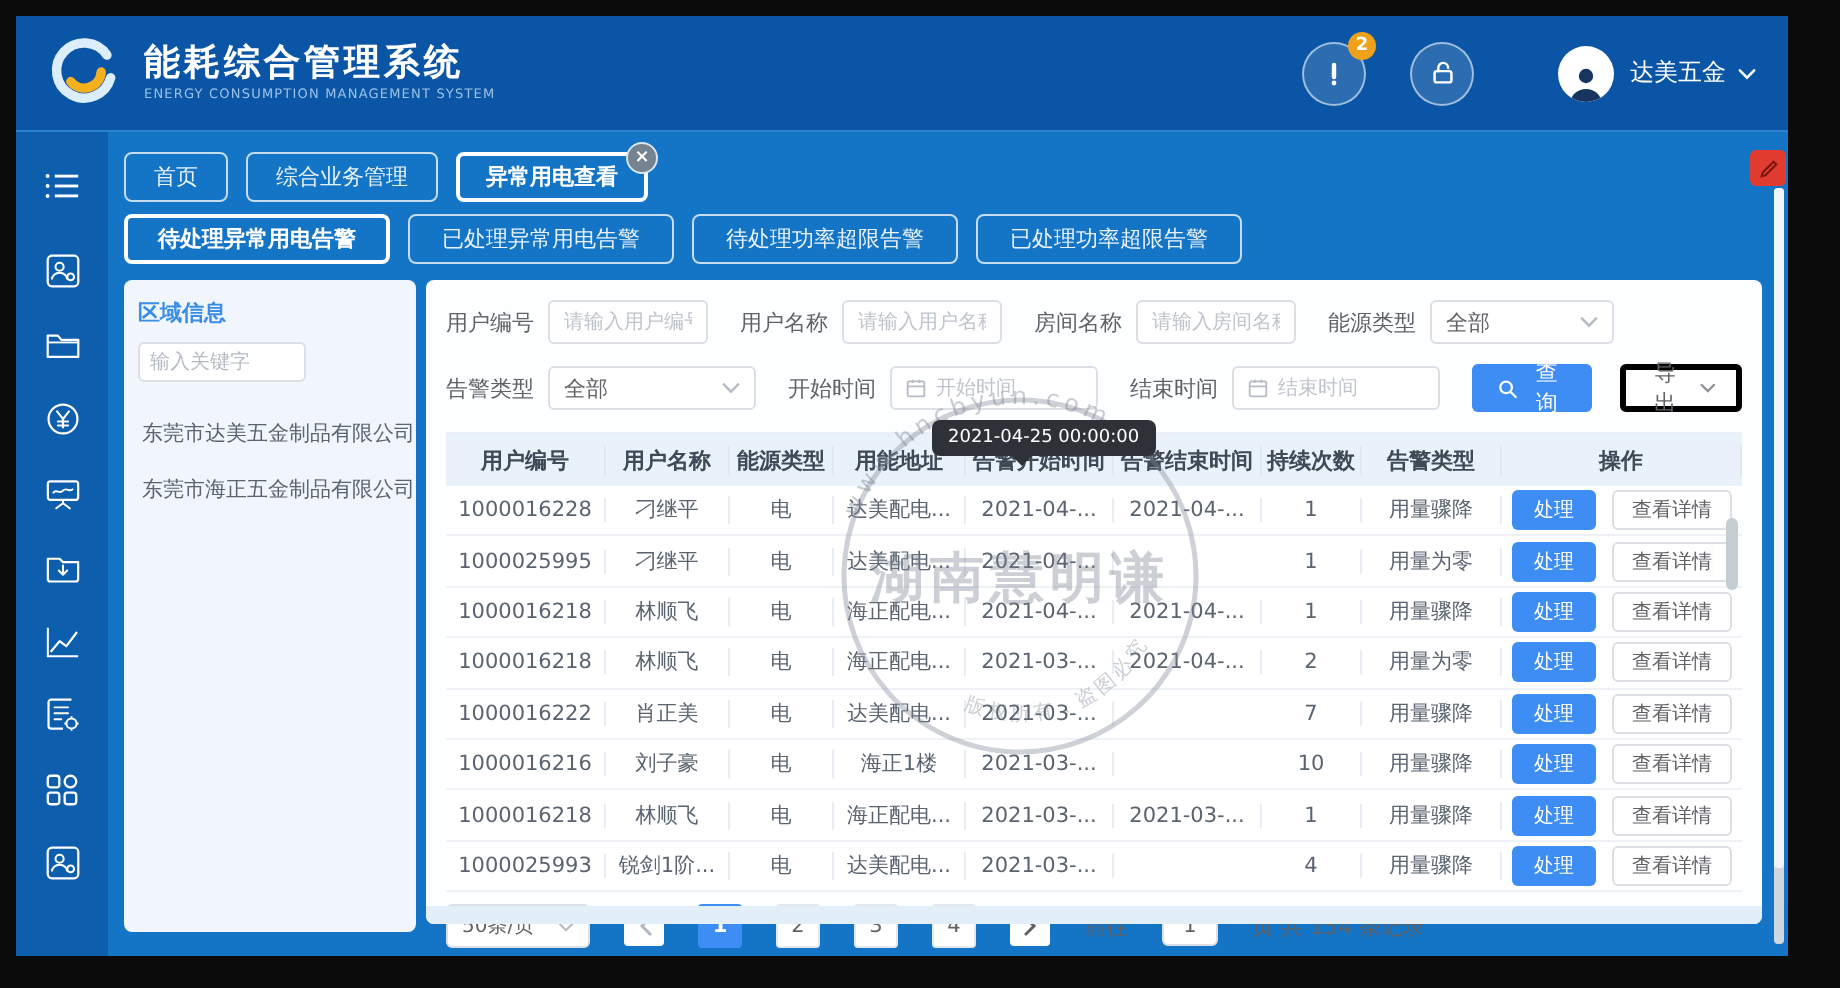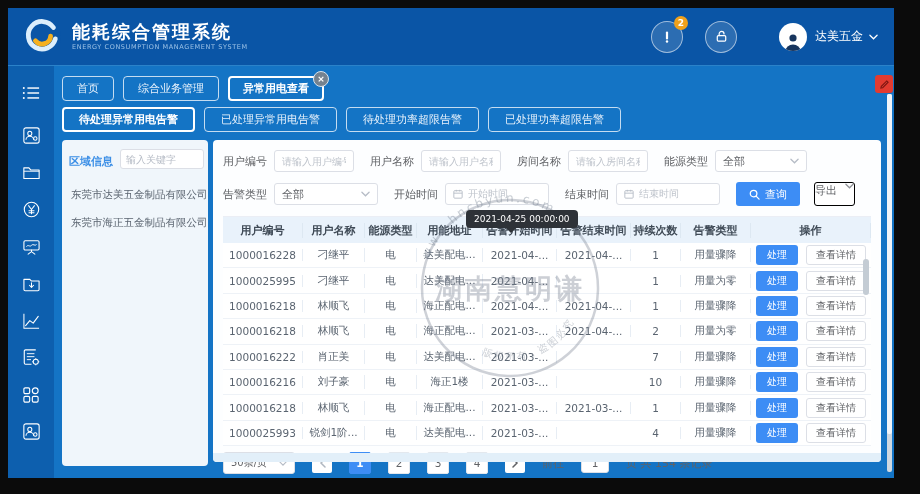--- a/index.html
+++ b/index.html
@@ -50,21 +50,21 @@
 
   .red-indicator{position:absolute;left:821px;top:9px;width:18px;height:18px;background:#e23b30;
                  border-radius:3px;display:flex;align-items:center;justify-content:center;cursor:pointer;}
   .page-scrollbar{position:absolute;left:833px;top:28px;width:5px;height:378px;background:#cfd8e0;
                   border-radius:2px;}
   .page-scrollbar .thumb{position:absolute;left:0;top:0;width:5px;height:340px;background:#f2f5f8;border-radius:2px;}
 
   
   .region-panel{position:absolute;left:8px;top:74px;width:146px;height:326px;background:#f0f6fb;
                 border-radius:4px;padding:9px 7px;box-sizing:border-box;}
-  .region-header{display:flex;align-items:flex-end;gap:7px;}
+  .region-header{display:flex;align-items:flex-start;gap:7px;flex-direction:column;}
   .region-title{color:#3a8ee6;font-size:11px;font-weight:bold;white-space:nowrap;}
   .region-search{width:84px;height:20px;border:1px solid #dcdfe6;border-radius:3px;font-size:10px;
                  padding:0 5px;color:#606266;background:#fff;box-sizing:border-box;
                  font-family:"DejaVu Sans","Liberation Sans",sans-serif;}
   .region-search::placeholder{color:#b6bcc6;}
   .region-list{margin-top:12px;}
   .region-item{font-size:10.5px;color:#5a6470;padding:7px 2px;white-space:nowrap;cursor:pointer;}
 
   
   .main-panel{position:absolute;left:159px;top:74px;width:668px;height:322px;background:#fdfeff;
@@ -82,22 +82,22 @@
   .finput::placeholder{color:#bfc4cc;}
   .fselect{width:92px;height:22px;border:1px solid #dcdfe6;border-radius:3px;font-size:11px;
            color:#606266;display:flex;align-items:center;justify-content:space-between;
            padding:0 7px;box-sizing:border-box;background:#fff;cursor:pointer;}
   .fdate{width:104px;height:22px;border:1px solid #dcdfe6;border-radius:3px;font-size:10px;
          color:#bfc4cc;display:flex;align-items:center;gap:5px;padding:0 7px;box-sizing:border-box;
          background:#fff;cursor:text;}
   .btn-query{background:#3d8df5;color:#fff;border:none;border-radius:3px;height:24px;padding:0 13px;
              font-size:11px;display:flex;align-items:center;gap:5px;cursor:pointer;margin-right:14px;
              font-family:"DejaVu Sans","Liberation Sans",sans-serif;}
-  .btn-export{background:#fff;border:1px solid #000000;border-radius:3px;height:24px;padding:0 0;
-              font-size:11px;color:#606266;display:flex;gap:8px;cursor:pointer;
+  .btn-export{background:#fff;border:3px solid #000000;border-radius:3px;height:24px;padding:0 10px;
+              font-size:11px;color:#606266;display:flex;align-items:center;gap:8px;cursor:pointer;
               font-family:"DejaVu Sans","Liberation Sans",sans-serif;}
 
   
   .table{position:relative;margin-top:4px;border-top:1px solid #ebeef5;}
   .thead{display:flex;background:#e9f2fb;height:26px;align-items:center;font-size:11px;
          color:#3f4a56;font-weight:bold;}
   .trow{display:flex;height:24.4px;align-items:center;font-size:10.5px;color:#5a6470;
         border-bottom:1px solid #eef2f7;background:#fff;}
   .cell{text-align:center;border-right:1px solid #e7edf4;box-sizing:border-box;white-space:nowrap;
         overflow:hidden;}

